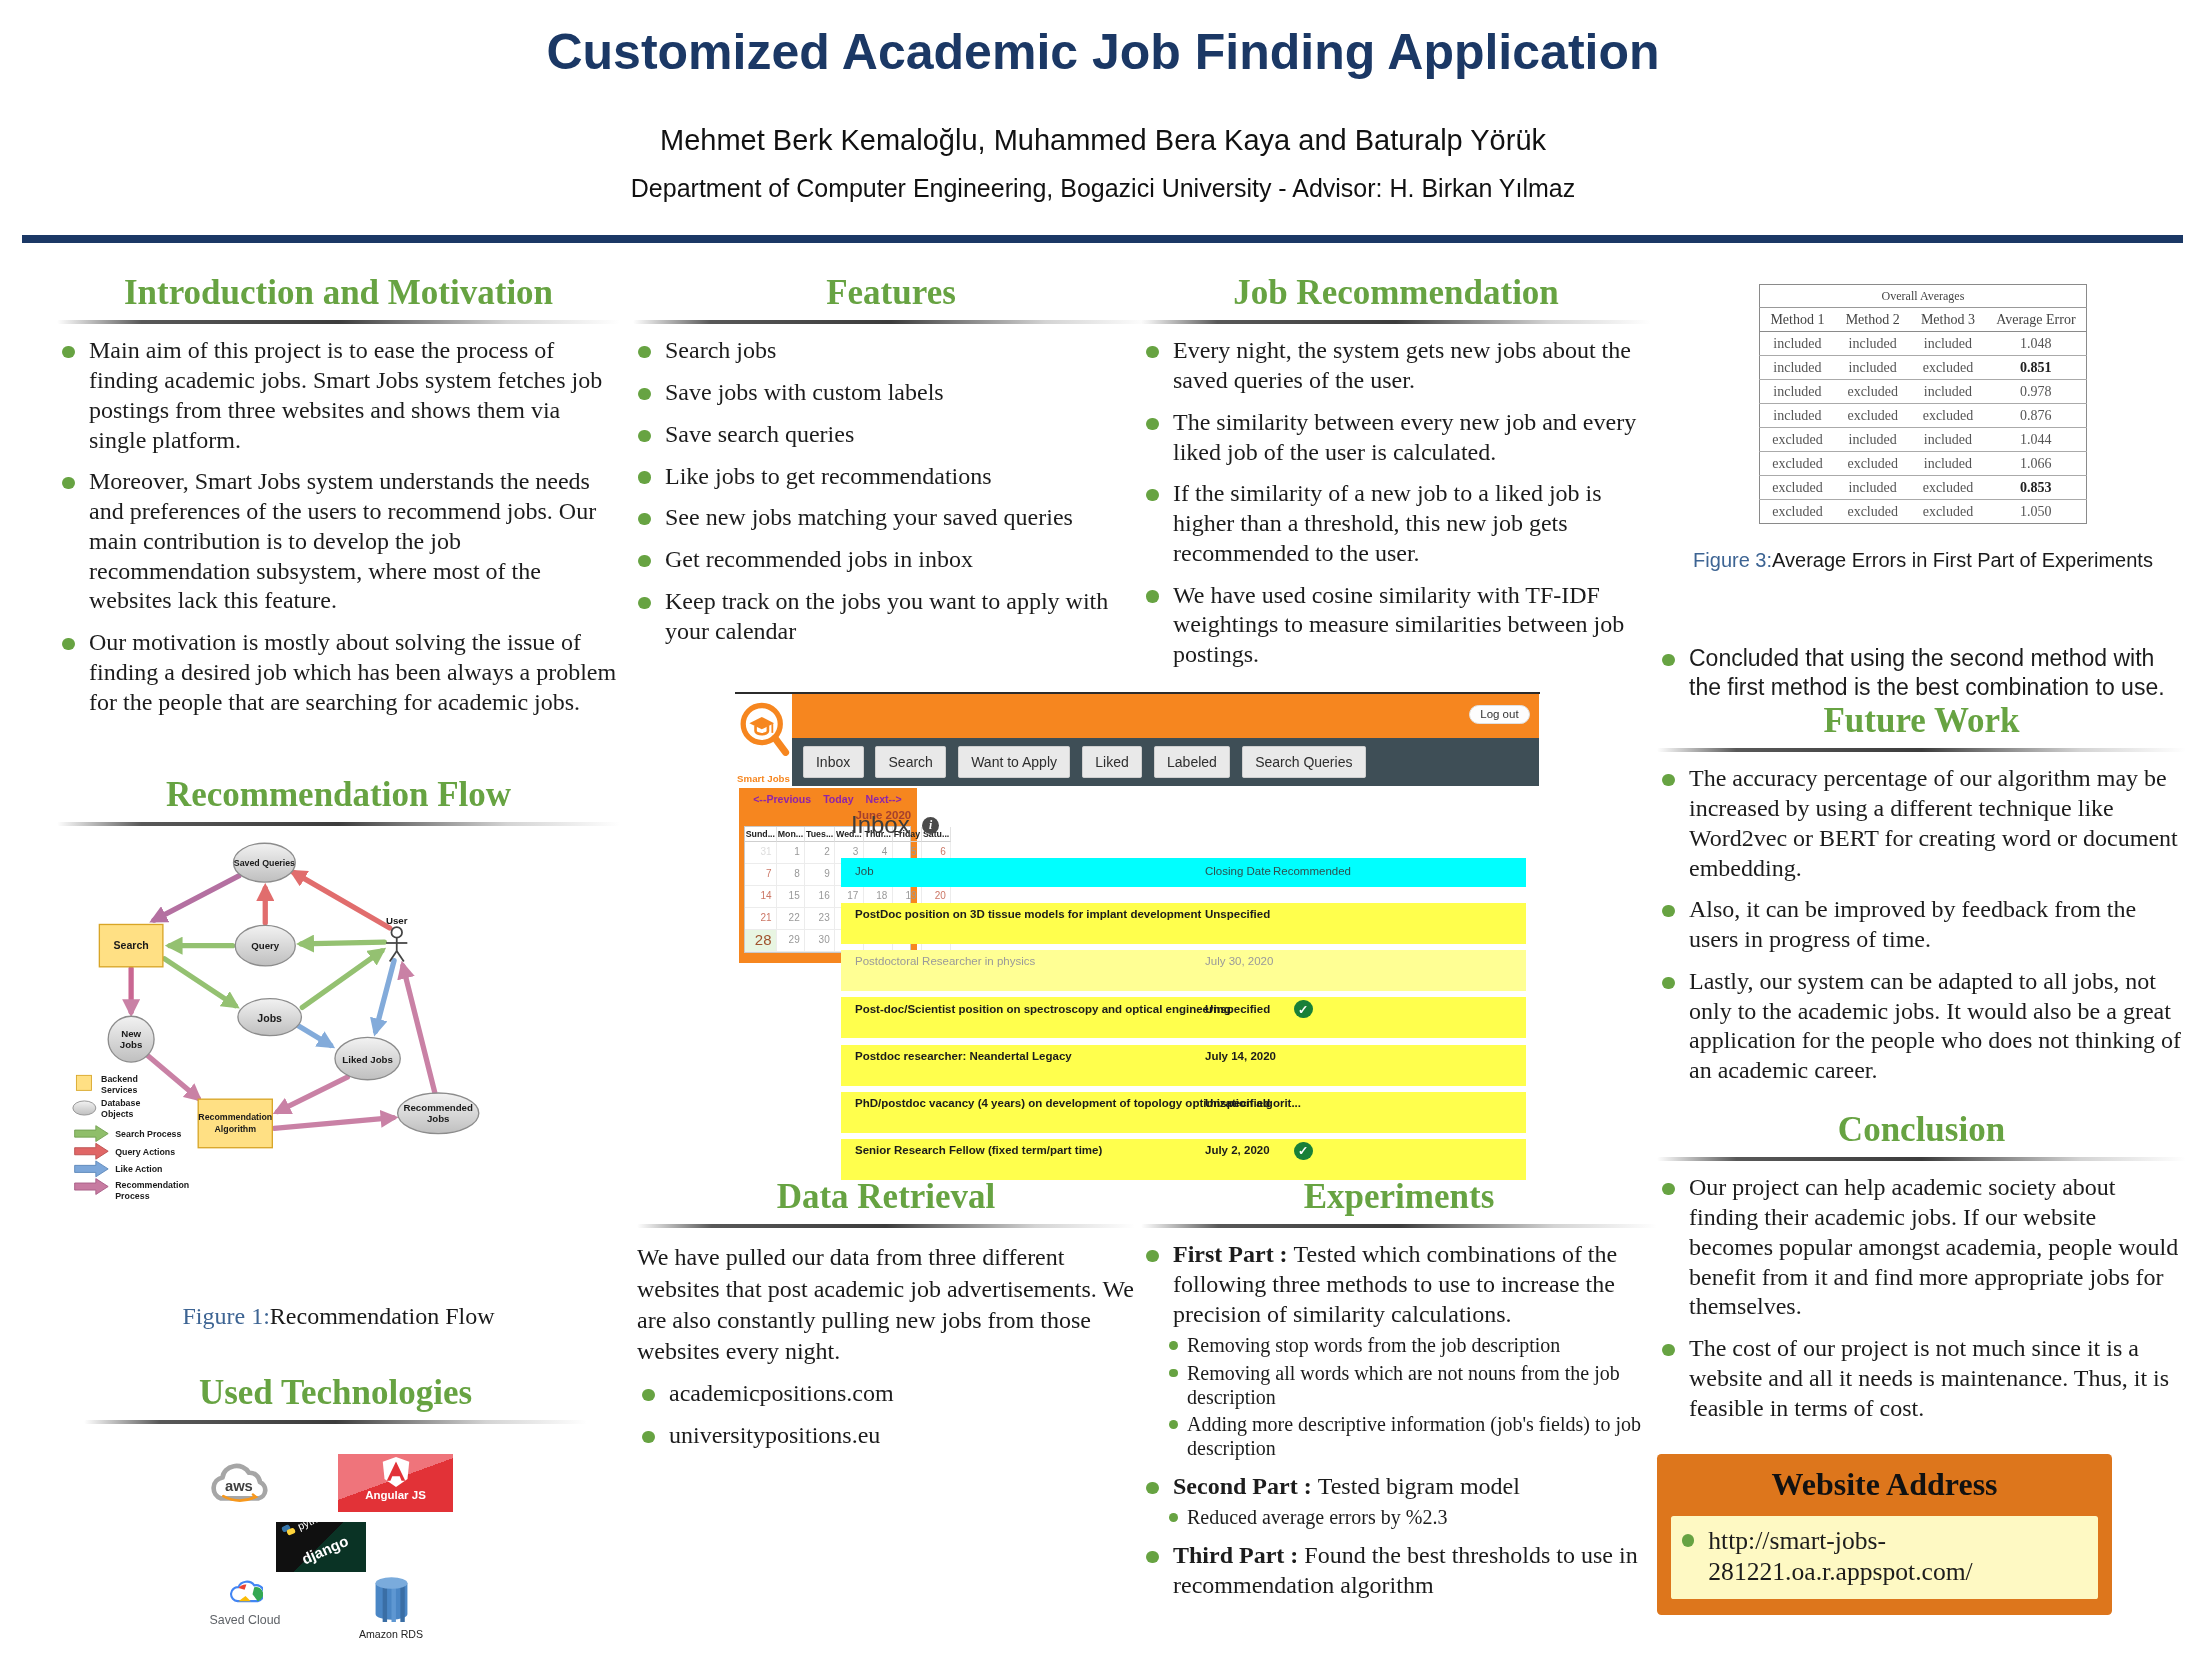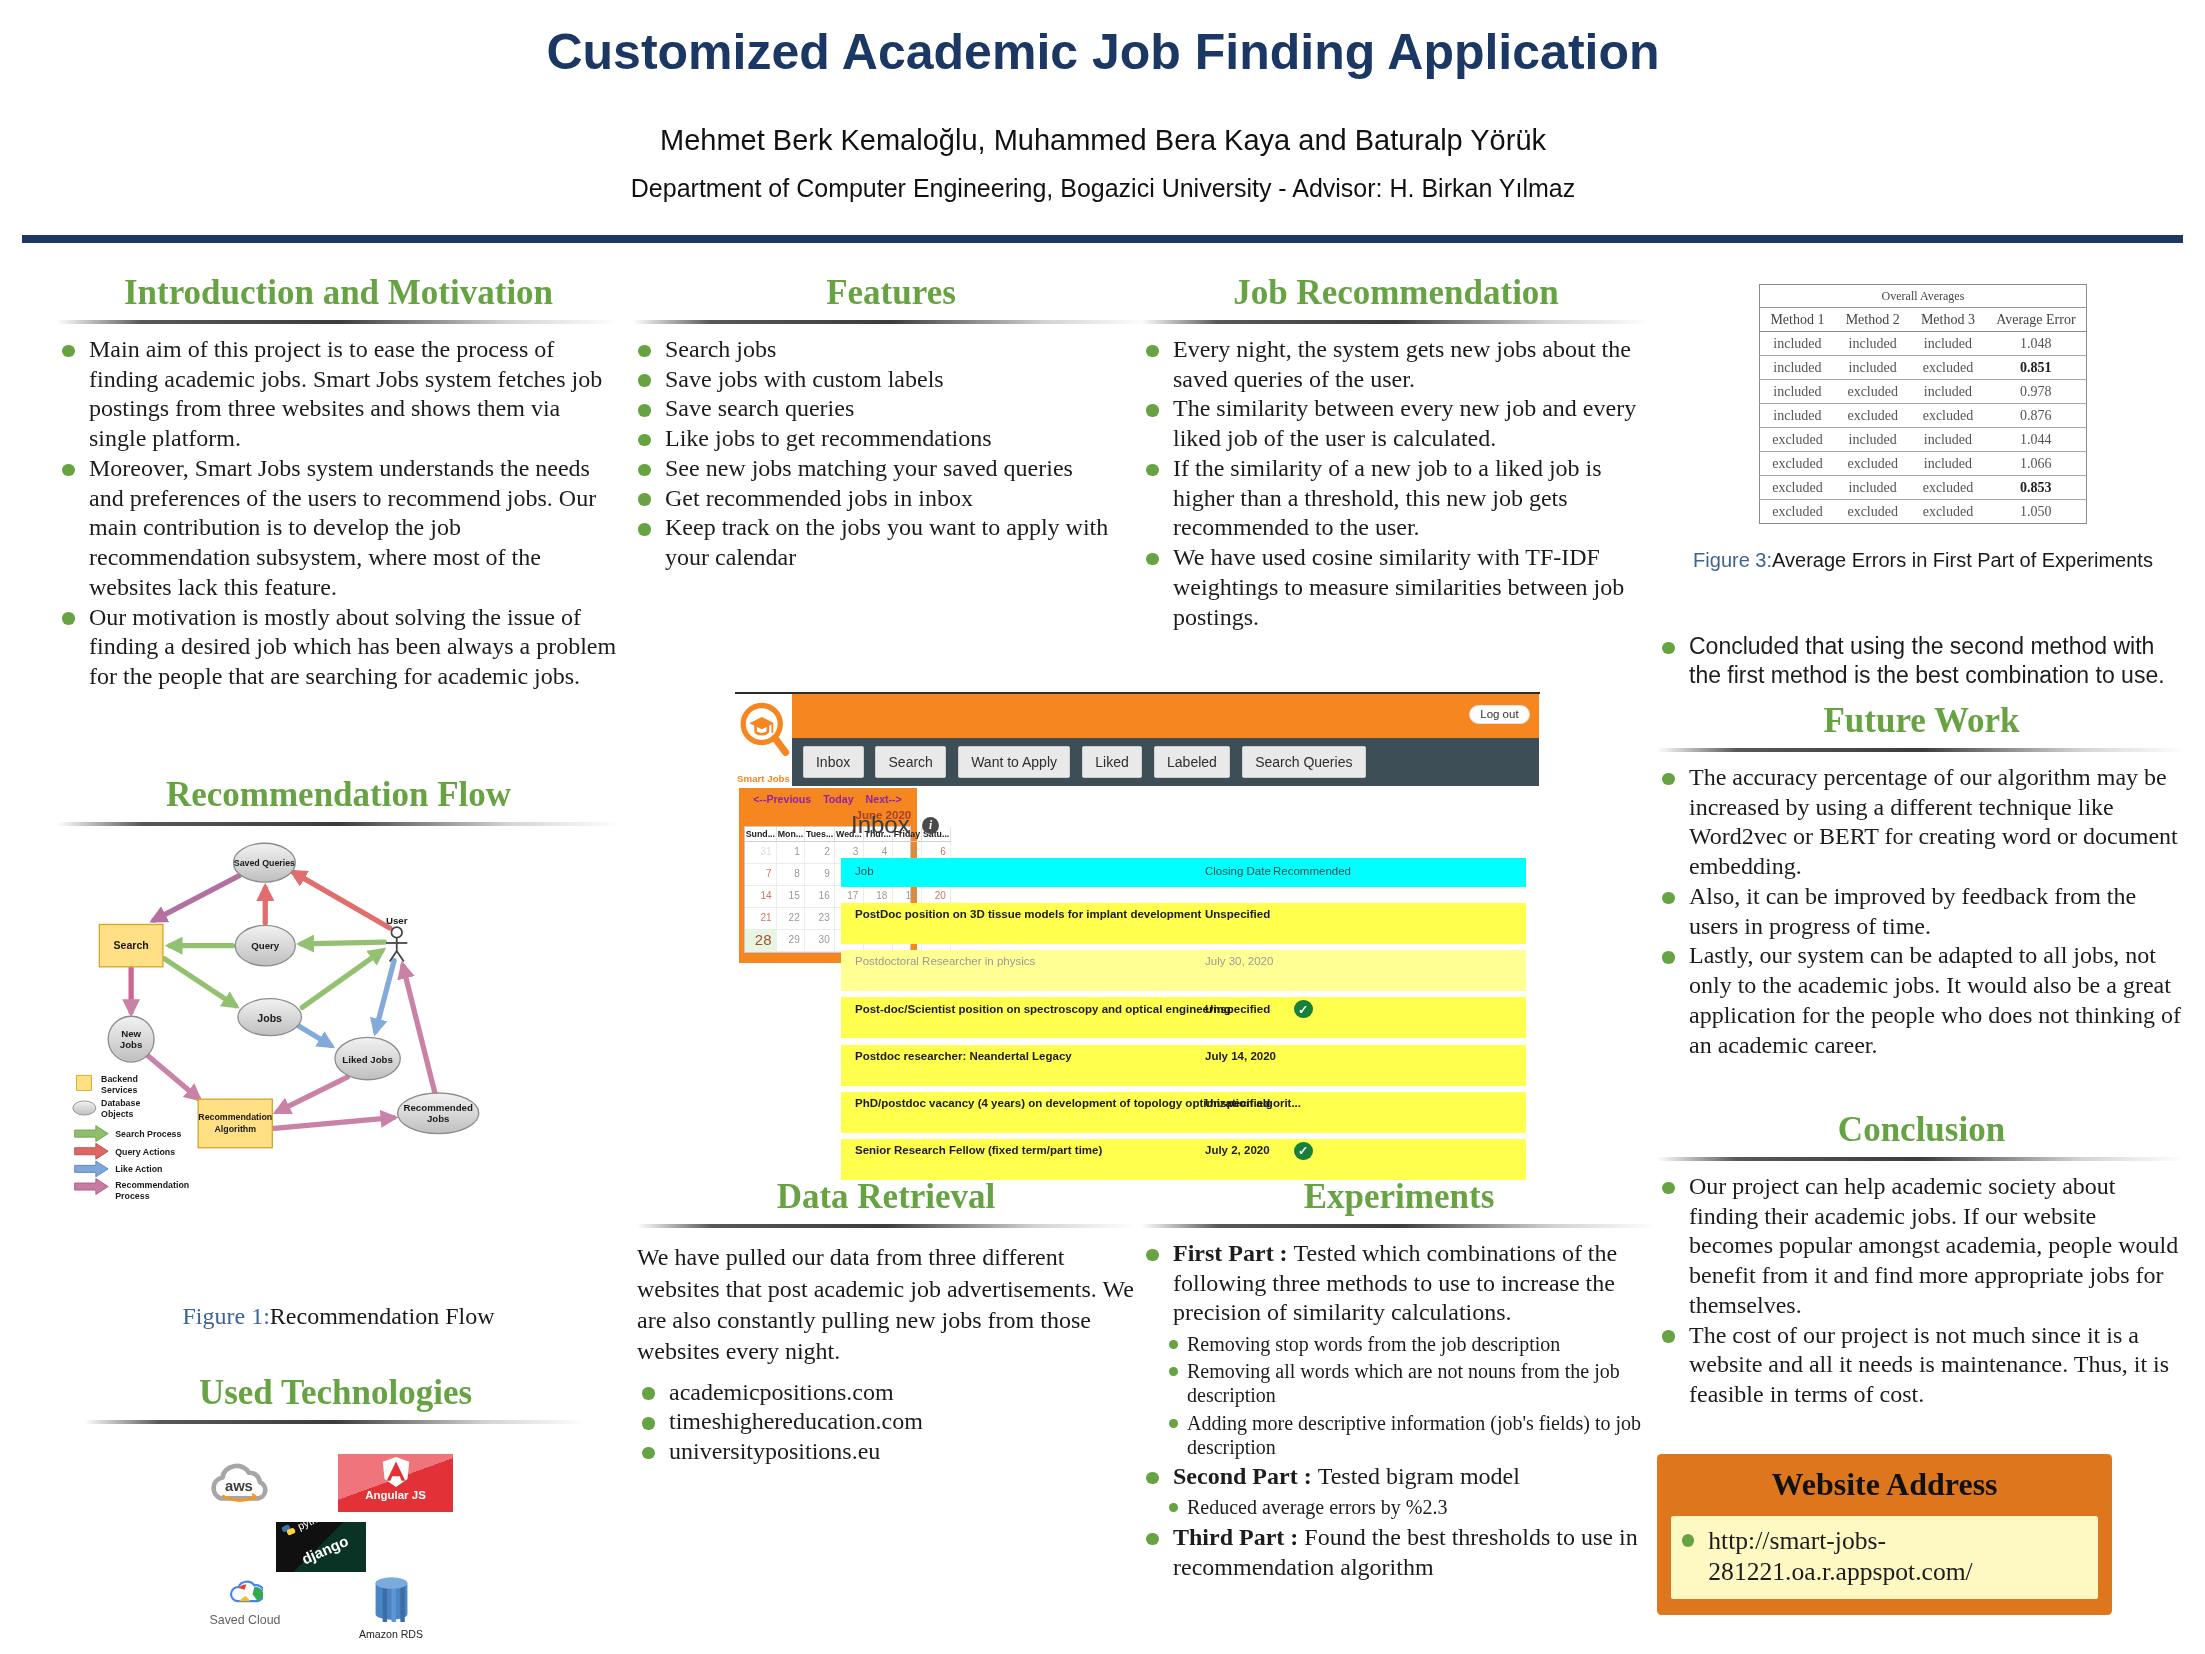--- a/index.html
+++ b/index.html
@@ -17,21 +17,21 @@
   
   #title{left:0;top:23px;width:2206px;font:bold 50px "Liberation Sans",sans-serif;color:var(--navy);}
   #authors{left:0;top:124px;width:2206px;font:29px "Liberation Sans",sans-serif;color:#111;}
   #dept{left:0;top:174px;width:2206px;font:25px "Liberation Sans",sans-serif;color:#111;}
   #toprule{left:22px;top:235px;width:2161px;height:8px;background:var(--navy);}
 
   
   .sec-head{font:bold 35px "Liberation Serif",serif;color:var(--green);text-align:center;}
   .divider{height:4.4px;margin-top:7px;border-radius:2.6px;
     background:linear-gradient(to right,rgba(130,130,130,0),rgba(70,70,70,.9) 15%,#3c3c3c 50%,rgba(130,130,130,.35) 80%,rgba(130,130,130,0));}
-  .bullet{position:relative;padding-left:32px;font-size:24px;line-height:1.24;margin-top:0;color:#1c1c1c;}
+  .bullet{position:relative;padding-left:32px;font-size:24px;line-height:1.24;margin-top:12px;color:#1c1c1c;}
   .bullet::before{content:"";position:absolute;left:5.3px;top:9.7px;width:12.4px;height:12.4px;border-radius:50%;background:var(--green);}
   .bullet.sub{font-size:20px;line-height:1.2;margin:3.5px 0 3.5px 23px;padding-left:23px;}
   .bullet.sub::before{width:8.8px;height:8.8px;top:8px;left:5.3px;}
   .bullet.note{font-family:"Liberation Sans",sans-serif;font-size:23px;line-height:1.28;}
   .figcap{font-size:24px;margin-top:14px;}
   .figcap .figlabel{color:var(--figblue);}
   .figcap.sans{font-size:22px;font-family:"Liberation Sans",sans-serif;}
 
   
   #sec-intro{left:57px;top:273px;width:563px;}
@@ -448,21 +448,20 @@
     <span class="figlabel">Figure 2:</span><span>GUI of SmartJobs</span>
   </div>
 </div>
 
 <div id="sec-dataret" class="abs">
   <div class="sec-head">Data Retrieval</div>
   <div class="divider"></div>
   <div class="para">We have pulled our data from three different websites that post academic job advertisements. We are also constantly pulling new jobs from those websites every night.</div>
   <div id="dataret-list" class="list">
       <div class="bullet">academicpositions.com</div>
-      <div class="bullet">timeshighereducation.com</div>
       <div class="bullet">universitypositions.eu</div>
     </div>
 </div>
 
 <div id="sec-exp" class="abs">
   <div class="sec-head">Experiments</div>
   <div class="divider"></div>
   <div id="exp-list" class="list">
       <div class="bullet"><b>First Part : </b>Tested which combinations of the following three methods to use to increase the precision of similarity calculations.</div>
       <div class="bullet sub">Removing stop words from the job description</div>

